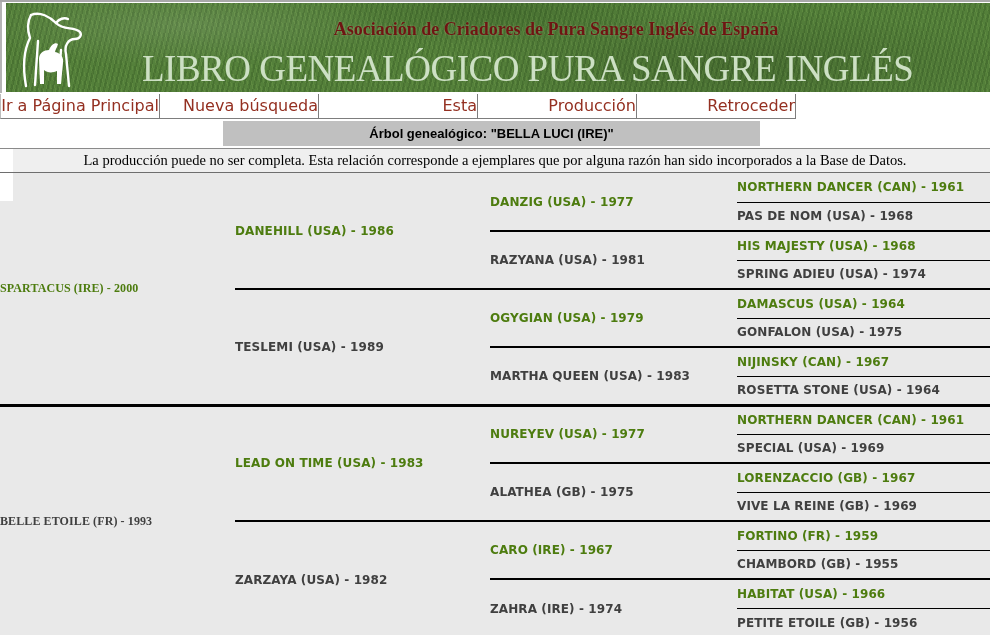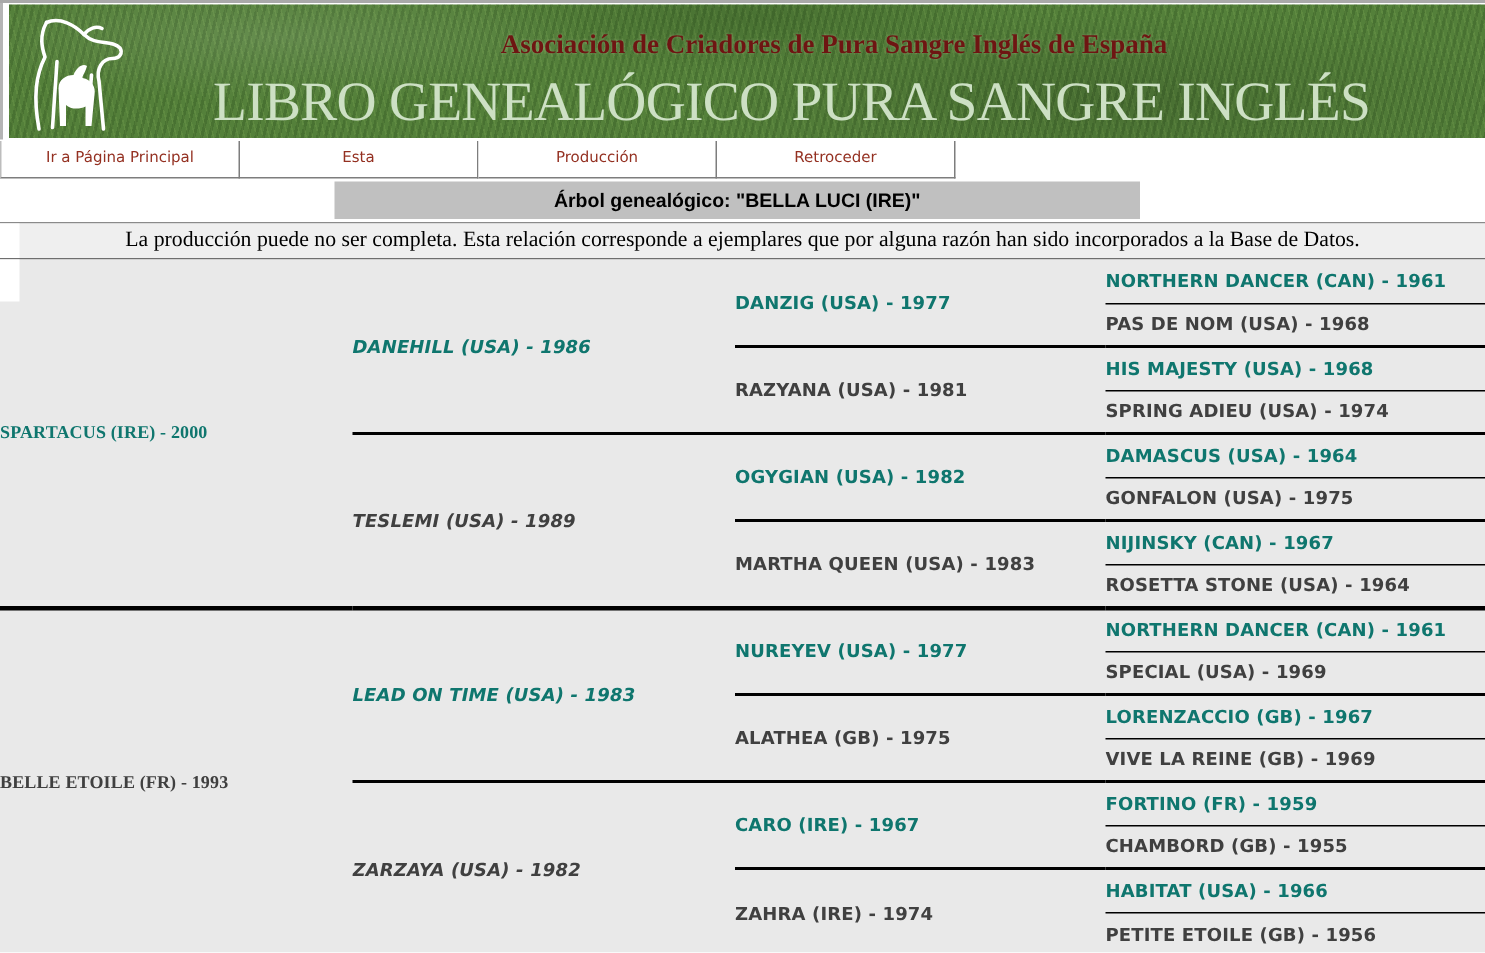--- a/index.html
+++ b/index.html
@@ -19,45 +19,45 @@
       repeating-linear-gradient(76deg, rgba(150,190,100,.16) 0 1px, transparent 1px 4px);}
   .logo{position:absolute;left:6px;top:5px;}
   .org-title{position:absolute;left:120px;top:16px;width:860px;text-align:center;
     font-family:"Liberation Serif",serif;font-weight:bold;font-size:18px;color:#6e1512;
     text-shadow:0 0 2px rgba(230,240,215,.35);}
   .main-title{position:absolute;left:136px;top:44px;width:848px;
     font-family:"Liberation Serif",serif;font-size:37px;color:#cde0c4;white-space:nowrap;
     letter-spacing:-0.5px;}
   
   .nav{position:absolute;left:0;top:94px;height:25px;display:flex;}
-  .nav-item{width:158px;height:24px;line-height:24px;text-align:center;
+  .nav-item{width:158px;height:24px;line-height:24px;text-align:right;
     border-right:1px solid #7d7d7d;border-bottom:1px solid #7d7d7d;background:#fff;
-    font-size:10px;color:#943021;text-decoration:none;cursor:pointer;display:block;}
+    font-size:16px;color:#943021;text-decoration:none;cursor:pointer;display:block;}
   .nav-item:first-child{border-left:1px solid #bdbdbd;}
   
   .tree-bar{position:absolute;left:223px;top:121px;width:537px;height:25px;background:#c0c0c0;
     display:flex;align-items:center;justify-content:center;}
   .tree-bar span{font-family:"Liberation Sans",sans-serif;font-weight:bold;font-size:13px;color:#000;}
   
   .rule{position:absolute;left:0;width:990px;height:1px;background:#8a8a8a;}
   .r1{top:148px;} .r2{top:172px;background:#6e6e6e;}
   .notice{position:absolute;left:0;top:149px;width:990px;height:23px;background:#efefef;
     display:flex;align-items:center;justify-content:center;}
   .notice .notch-n{position:absolute;left:0;top:0;width:13px;height:23px;background:#fff;}
   .notice span{font-family:"Liberation Serif",serif;font-size:14.5px;color:#000;position:relative;}
   
   .pedigree{position:absolute;left:0;top:173px;width:990px;height:462px;background:#e9e9e9;}
   .notch-p{position:absolute;left:0;top:0;width:13px;height:28px;background:#fff;}
   table.ped{border-collapse:collapse;table-layout:fixed;width:990px;}
   table.ped tr{height:29px;}
   table.ped td{padding:0;vertical-align:middle;font-weight:bold;font-size:12px;
     letter-spacing:0.1px;white-space:nowrap;overflow:hidden;cursor:pointer;}
-  td.c1{padding-left:5px;font-family:Liberation Serif, serif;}  td.c2{padding-left:15px;font-style:italic;}
+  td.c1{padding-left:5px;font-family:Liberation Serif, serif;}  td.c2{padding-left:15px;}
   td.c3{padding-left:10px;} td.c4{padding-left:8px;}
-  td.m{color:#0f766e;} td.f{color:#404040;}
+  td.m{color:#4d7c0f;} td.f{color:#404040;}
   td.b1{border-bottom:1px solid #000;}
   td.b2{border-bottom:2px solid #000;}
   td.b3{border-bottom:3px solid #000;}
 </style>
 </head>
 <body>
 
 <div class="page">
   <div class="top-strip"></div>
   <div class="left-strip"></div>
@@ -72,20 +72,21 @@
         <path d="M44 15 C47 11 52 9 56 11"></path>
       </g>
       <path fill="#ffffff" d="M27 51 C27 45 32 42 37 42 C39 37 43 34 46 36 C45 40 43 42 43 44 C49 45 52 50 51 55 L49 76 L45 76 L45 63 C41 65 35 65 32 62 L32 76 L28 76 Z"></path>
     </svg>
     <div class="org-title">Asociación de Criadores de Pura Sangre Inglés de España</div>
     <div class="main-title">LIBRO GENEALÓGICO PURA SANGRE INGLÉS</div>
   </div>
 
   <div class="nav">
     <a class="nav-item">Ir a Página Principal</a>
+    <a class="nav-item">Nueva búsqueda</a>
     <a class="nav-item">Esta</a>
     <a class="nav-item">Producción</a>
     <a class="nav-item">Retroceder</a>
   </div>
 
   <div class="tree-bar">
     <span>Árbol genealógico: "BELLA LUCI (IRE)"</span>
   </div>
 
   <div class="rule r1"></div>
@@ -115,21 +116,21 @@
           </tr>
       <tr>
         <td class="c3 f b2" rowspan="2">RAZYANA (USA) - 1981</td>
         <td class="c4 m b1">HIS MAJESTY (USA) - 1968</td>
       </tr>
       <tr>
             <td class="c4 f b2">SPRING ADIEU (USA) - 1974</td>
           </tr>
       <tr>
         <td class="c2 f b3" rowspan="4">TESLEMI (USA) - 1989</td>
-        <td class="c3 m b2" rowspan="2">OGYGIAN (USA) - 1982</td>
+        <td class="c3 m b2" rowspan="2">OGYGIAN (USA) - 1979</td>
         <td class="c4 m b1">DAMASCUS (USA) - 1964</td>
       </tr>
       <tr>
             <td class="c4 f b2">GONFALON (USA) - 1975</td>
           </tr>
       <tr>
         <td class="c3 f b3" rowspan="2">MARTHA QUEEN (USA) - 1983</td>
         <td class="c4 m b1">NIJINSKY (CAN) - 1967</td>
       </tr>
       <tr>

